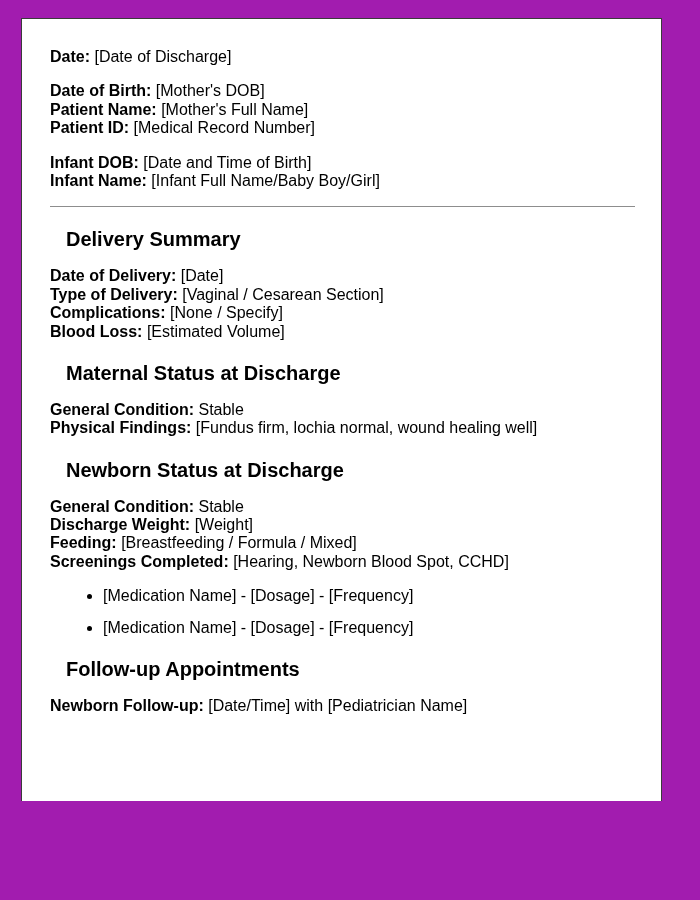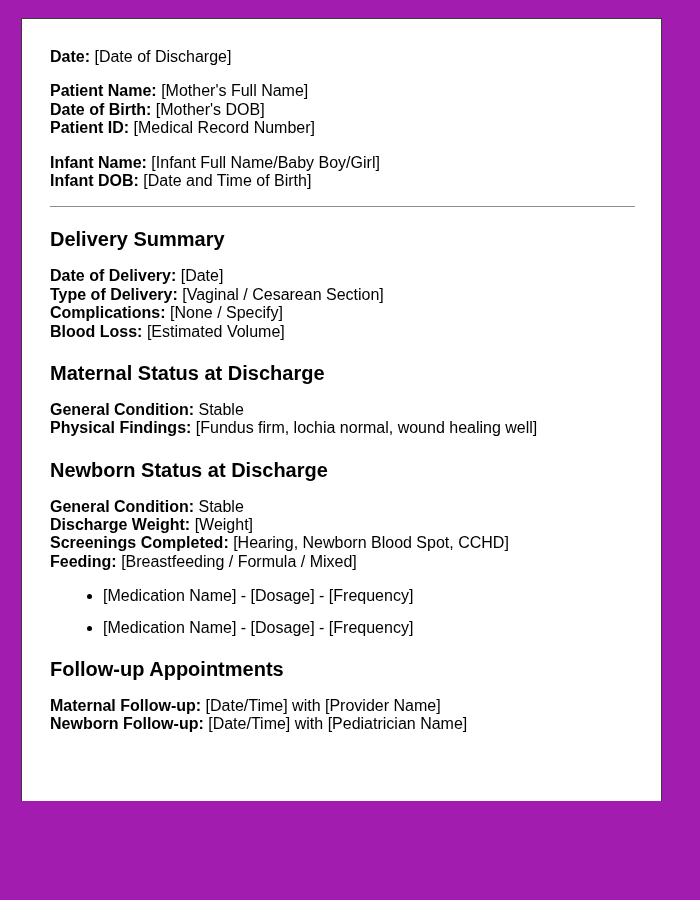--- a/index.html
+++ b/index.html
@@ -35,21 +35,21 @@
   .doc-box p.group {
     margin: 16px 0;
     font-size: 16px;
     line-height: 1.15;
   }
   .line { display: block; }
   .line strong { font-weight: bold; }
   h2.section-title {
     font-size: 20px;
     font-weight: bold;
-    margin: 21px 0 16px 0;
+    margin: 21px 0 16px 16px;
     line-height: 1.15;
   }
   hr.divider {
     border: none;
     border-top: 1px solid #8d8d8d;
     margin: 13px 0 0 0;
     height: 0;
   }
   ul.med-list {
     margin: 16px 0;
@@ -63,28 +63,28 @@
 <body>
 
 <div class="canvas">
   <div class="doc-box">
 
     <p class="group">
       <span class="line"><strong>Date:</strong> <span>[Date of Discharge]</span></span>
     </p>
 
     <p class="group">
+      <span class="line"><strong>Date of Birth:</strong> <span>[Mother's DOB]</span></span>
       <span class="line"><strong>Patient Name:</strong> <span>[Mother's Full Name]</span></span>
-      <span class="line"><strong>Date of Birth:</strong> <span>[Mother's DOB]</span></span>
       <span class="line"><strong>Patient ID:</strong> <span>[Medical Record Number]</span></span>
     </p>
 
     <p class="group">
+      <span class="line"><strong>Infant DOB:</strong> <span>[Date and Time of Birth]</span></span>
       <span class="line"><strong>Infant Name:</strong> <span>[Infant Full Name/Baby Boy/Girl]</span></span>
-      <span class="line"><strong>Infant DOB:</strong> <span>[Date and Time of Birth]</span></span>
     </p>
 
     <hr class="divider">
 
     <h2 class="section-title">Delivery Summary</h2>
     <p class="group">
       <span class="line"><strong>Date of Delivery:</strong> <span>[Date]</span></span>
       <span class="line"><strong>Type of Delivery:</strong> <span>[Vaginal / Cesarean Section]</span></span>
       <span class="line"><strong>Complications:</strong> <span>[None / Specify]</span></span>
       <span class="line"><strong>Blood Loss:</strong> <span>[Estimated Volume]</span></span>
@@ -93,29 +93,28 @@
     <h2 class="section-title">Maternal Status at Discharge</h2>
     <p class="group">
       <span class="line"><strong>General Condition:</strong> <span>Stable</span></span>
       <span class="line"><strong>Physical Findings:</strong> <span>[Fundus firm, lochia normal, wound healing well]</span></span>
     </p>
 
     <h2 class="section-title">Newborn Status at Discharge</h2>
     <p class="group">
       <span class="line"><strong>General Condition:</strong> <span>Stable</span></span>
       <span class="line"><strong>Discharge Weight:</strong> <span>[Weight]</span></span>
+      <span class="line"><strong>Feeding:</strong> <span>[Breastfeeding / Formula / Mixed]</span></span>
       <span class="line"><strong>Screenings Completed:</strong> <span>[Hearing, Newborn Blood Spot, CCHD]</span></span>
-      <span class="line"><strong>Feeding:</strong> <span>[Breastfeeding / Formula / Mixed]</span></span>
     </p>
 
     <ul class="med-list">
       <li>[Medication Name] - [Dosage] - [Frequency]</li>
       <li>[Medication Name] - [Dosage] - [Frequency]</li>
     </ul>
 
     <h2 class="section-title">Follow-up Appointments</h2>
     <p class="group">
-      <span class="line"><strong>Maternal Follow-up:</strong> <span>[Date/Time] with [Provider Name]</span></span>
       <span class="line"><strong>Newborn Follow-up:</strong> <span>[Date/Time] with [Pediatrician Name]</span></span>
     </p>
 
   </div>
 </div>
 
 </body></html>

